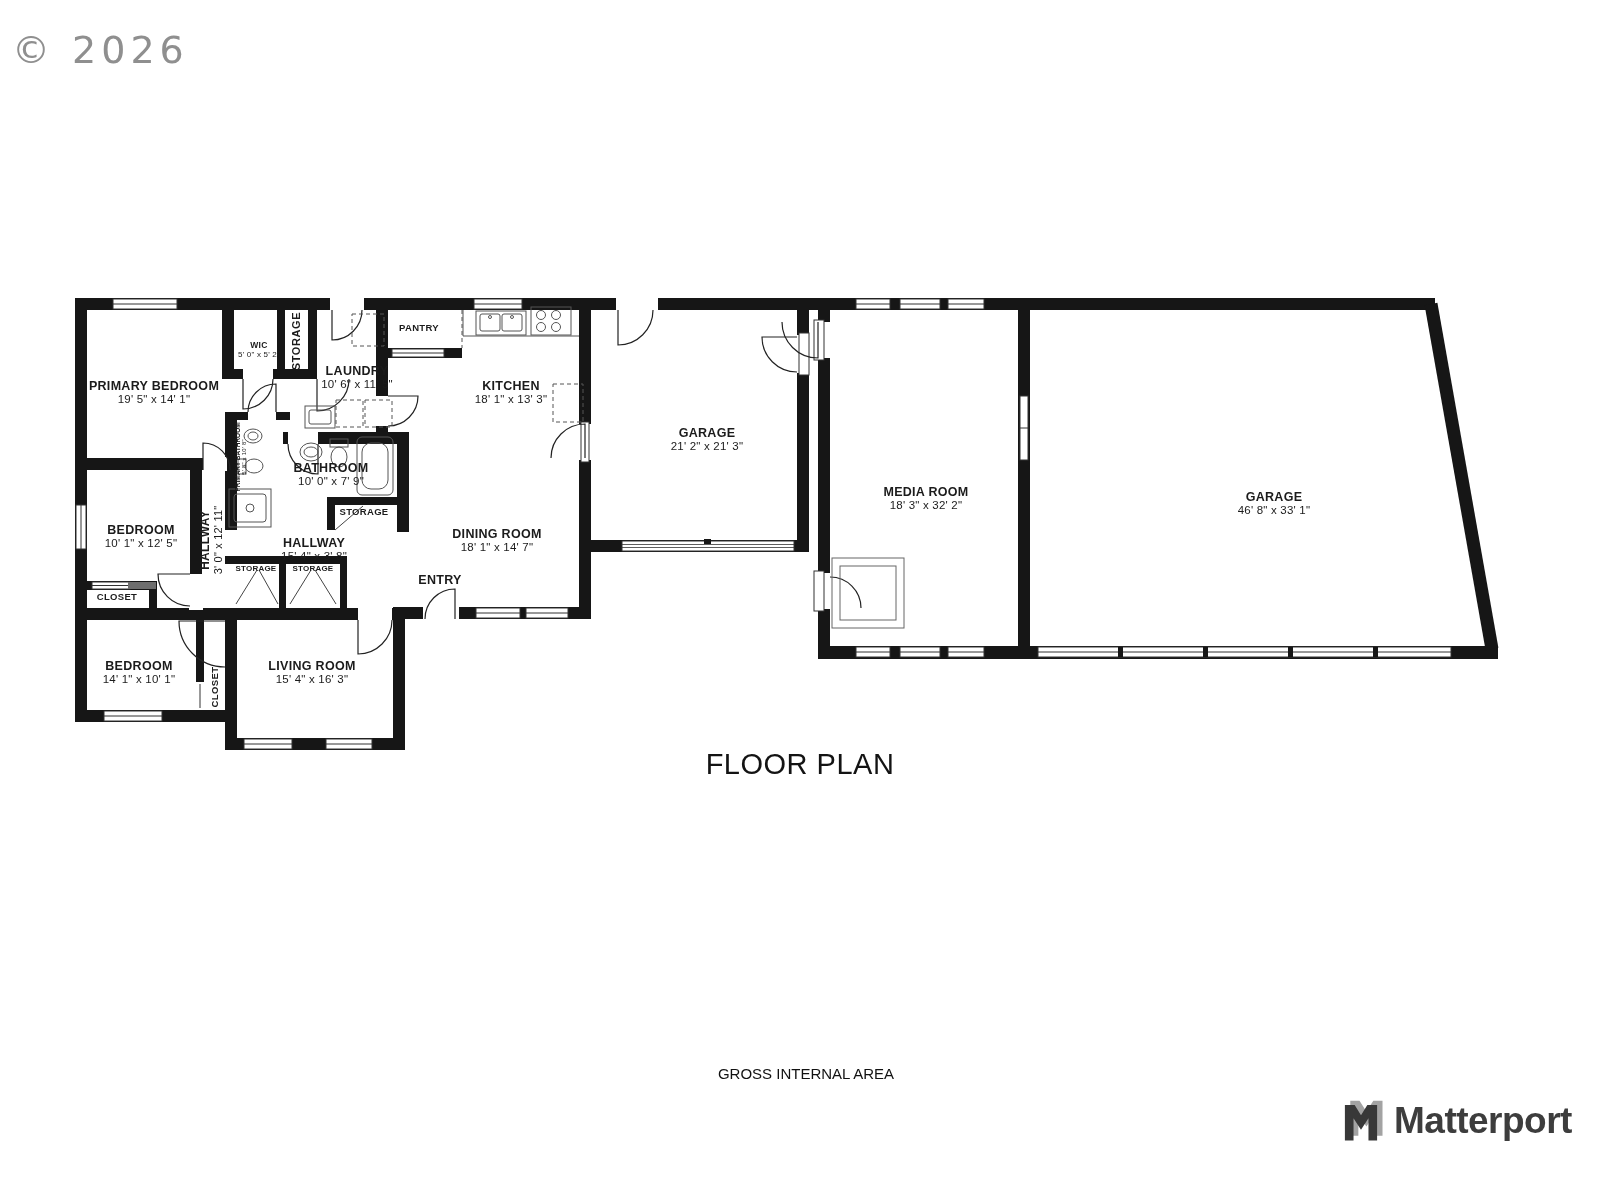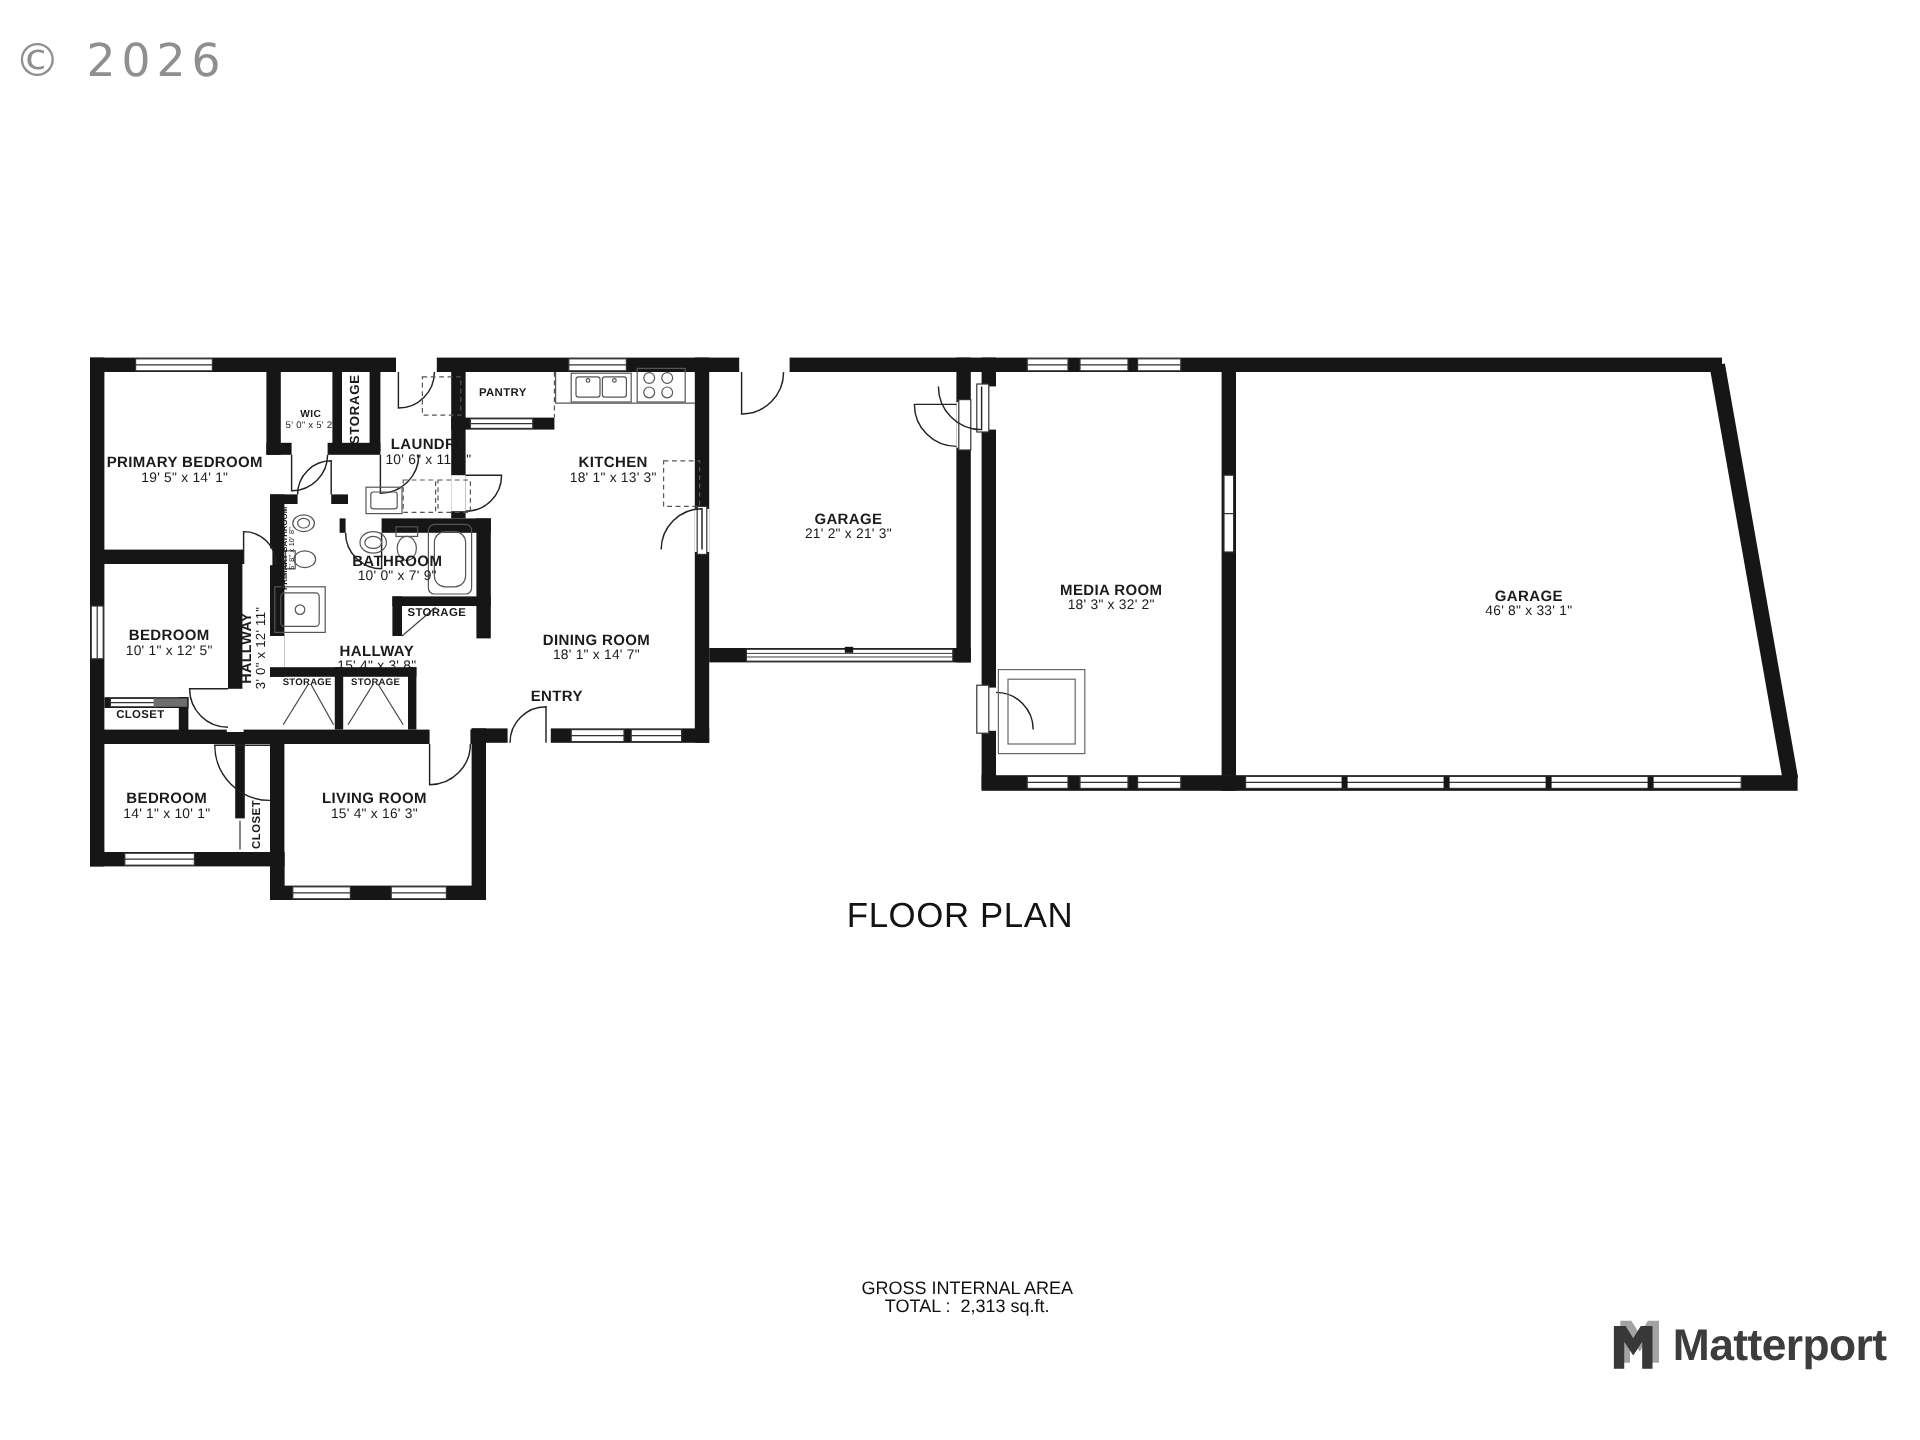--- a/index.html
+++ b/index.html
@@ -299,41 +299,40 @@
   <div class="lbl xs" style="left:256px;top:569px">
     <div class="nm">STORAGE</div>
   </div>
   <div class="lbl xs" style="left:313px;top:569px">
     <div class="nm">STORAGE</div>
   </div>
   <div class="lbl" style="left:497px;top:540px">
     <div class="nm">DINING ROOM</div>
     <div class="dm">18' 1" x 14' 7"</div>
   </div>
-  <div class="lbl" style="left:464px;top:580px">
+  <div class="lbl" style="left:440px;top:580px">
     <div class="nm">ENTRY</div>
   </div>
   <div class="lbl" style="left:139px;top:672px">
     <div class="nm">BEDROOM</div>
     <div class="dm">14' 1" x 10' 1"</div>
   </div>
   <div class="lbl vert v-sm" style="left:215px;top:687px">
     <div class="nm">CLOSET</div>
   </div>
   <div class="lbl" style="left:312px;top:672px">
     <div class="nm">LIVING ROOM</div>
     <div class="dm">15' 4" x 16' 3"</div>
   </div>
 </div>
 
 <div class="plan-title">FLOOR PLAN</div>
 
 <div class="footer">
   <div class="line">GROSS INTERNAL AREA</div>
-  <div class="line">TOTAL :  2,313 sq.ft.</div>
 </div>
 
 <div class="brand">
   <svg width="46" height="46" viewBox="0 0 40 40">
     <path d="M8.5,34 V3.5 H16.5 L22.5,13 L28.5,3.5 H36.5 V34 H29.5 V15.5 L22.5,26 L15.5,15.5 V34 Z" fill="#a3a3a3" transform="translate(2.2,-1.2)"></path>
     <path d="M6,37 V6 H14.5 L20,15 L25.5,6 H34 V37 H26.5 V17.5 L20,27.5 L13.5,17.5 V37 Z" fill="#383838"></path>
   </svg>
   <span class="brand-name">Matterport</span>
 </div>
 

